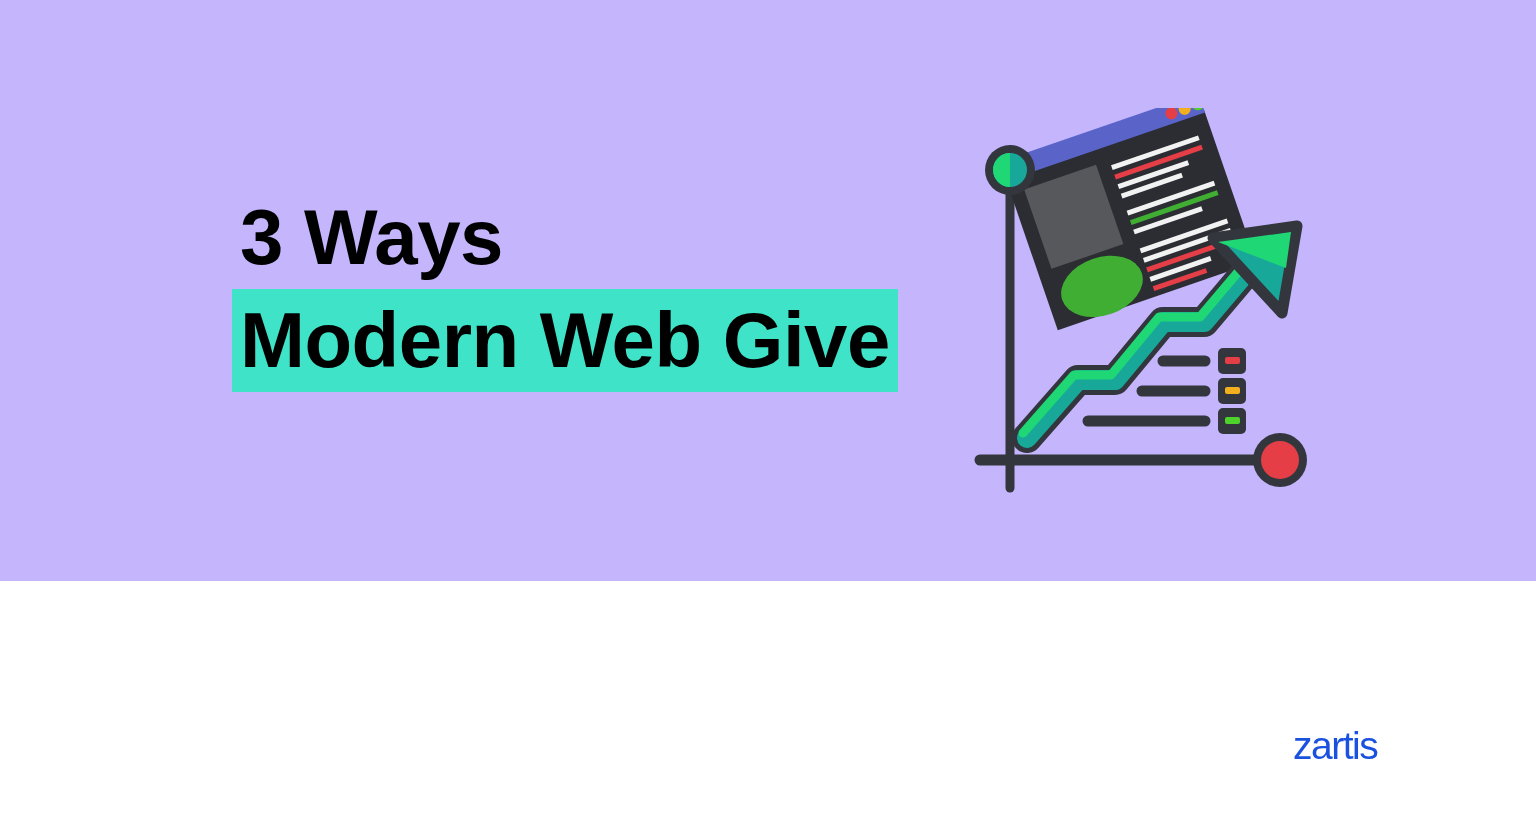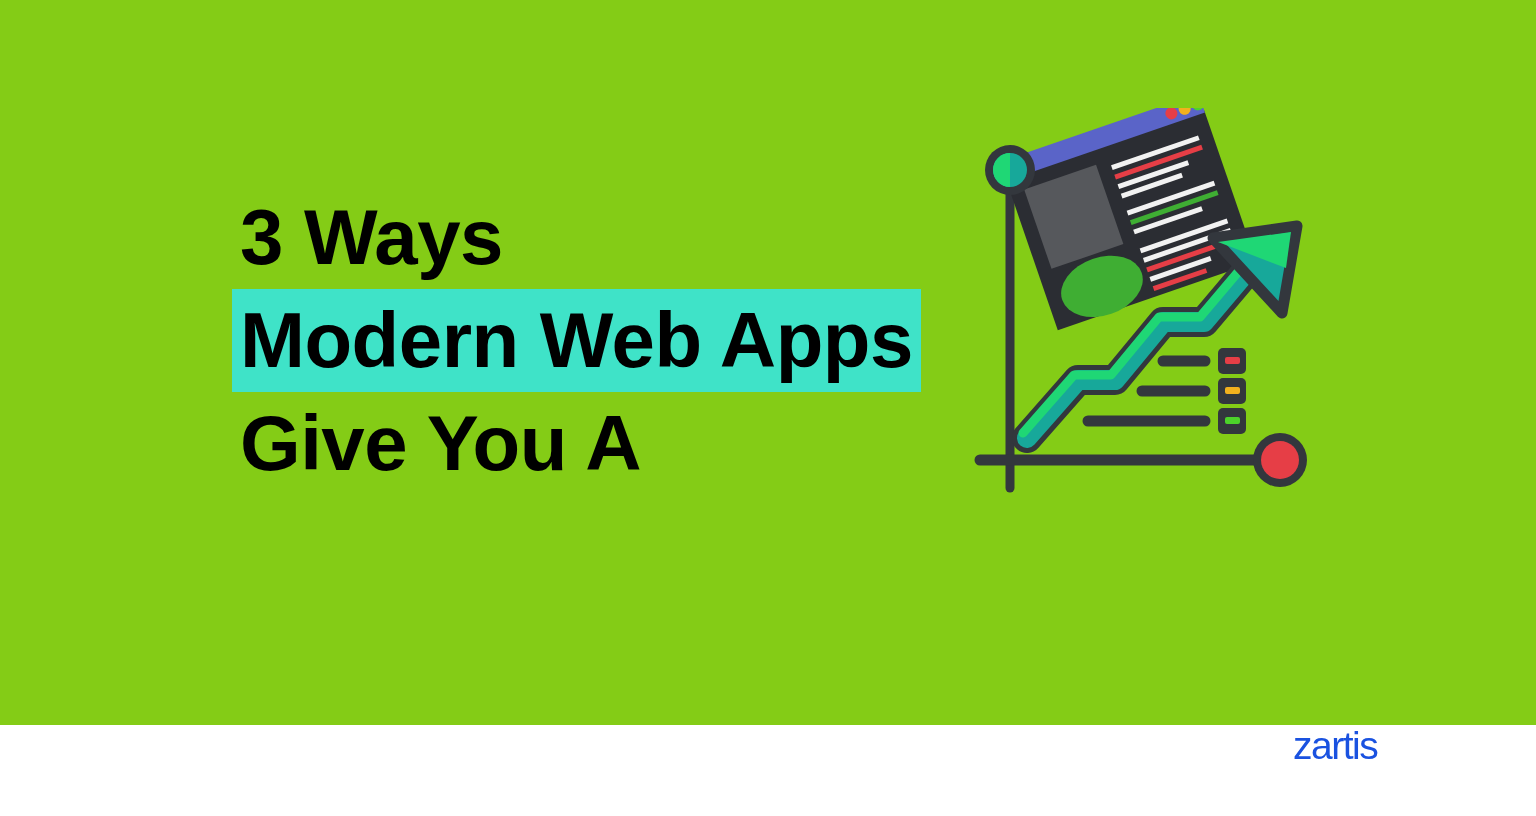--- a/index.html
+++ b/index.html
@@ -10,22 +10,22 @@
   body {
     width: 1536px;
     height: 816px;
     overflow: hidden;
     font-family: "Liberation Sans", sans-serif;
     -webkit-font-smoothing: antialiased;
   }
   #canvas {
     position: relative;
     width: 1536px;
-    height: 725px;
-    background: #84cc16;
+    height: 581px;
+    background: #c4b5fd;
   }
 
   
   .headline {
     position: absolute;
     left: 232px;
     top: 186px;
     width: 900px;
   }
   .hl-line {
@@ -76,22 +76,21 @@
   }
   .illus svg { display: block; }
 </style>
 </head>
 <body>
 
 <div id="canvas">
 
   <div class="headline">
     <div class="hl-line plain l1"><span class="ink">3 Ways</span></div>
-    <div class="hl-line hi"><span class="ink">Modern Web Apps</span></div>
-    <div class="hl-line plain"><span class="ink">Give You A</span></div>
+    <div class="hl-line hi"><span class="ink">Modern Web Give</span></div>
   </div>
 
   <div class="logo">zartis</div>
 
   <div class="illus">
     <svg width="370" height="400" viewBox="0 0 370 400" xmlns="http://www.w3.org/2000/svg">
 
       <g>
         <line x1="50" y1="60" x2="50" y2="380" stroke="#33373D" stroke-width="9" stroke-linecap="round"></line>
         <line x1="20" y1="352" x2="330" y2="352" stroke="#33373D" stroke-width="11" stroke-linecap="round"></line>

